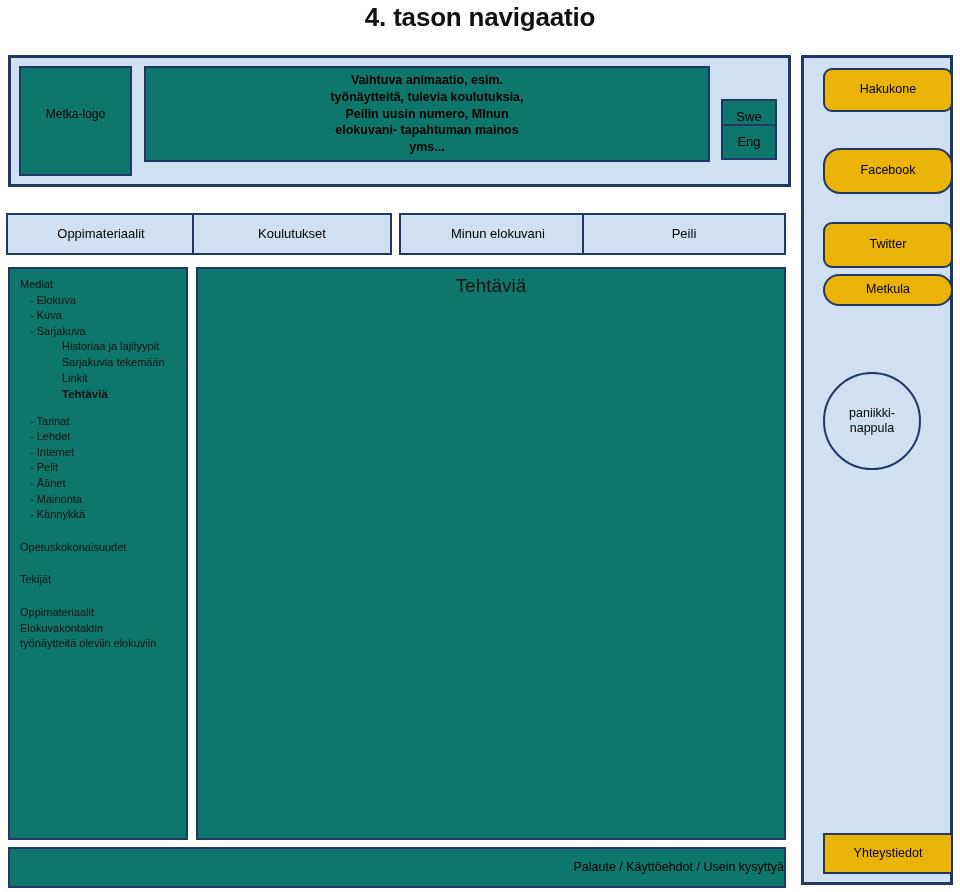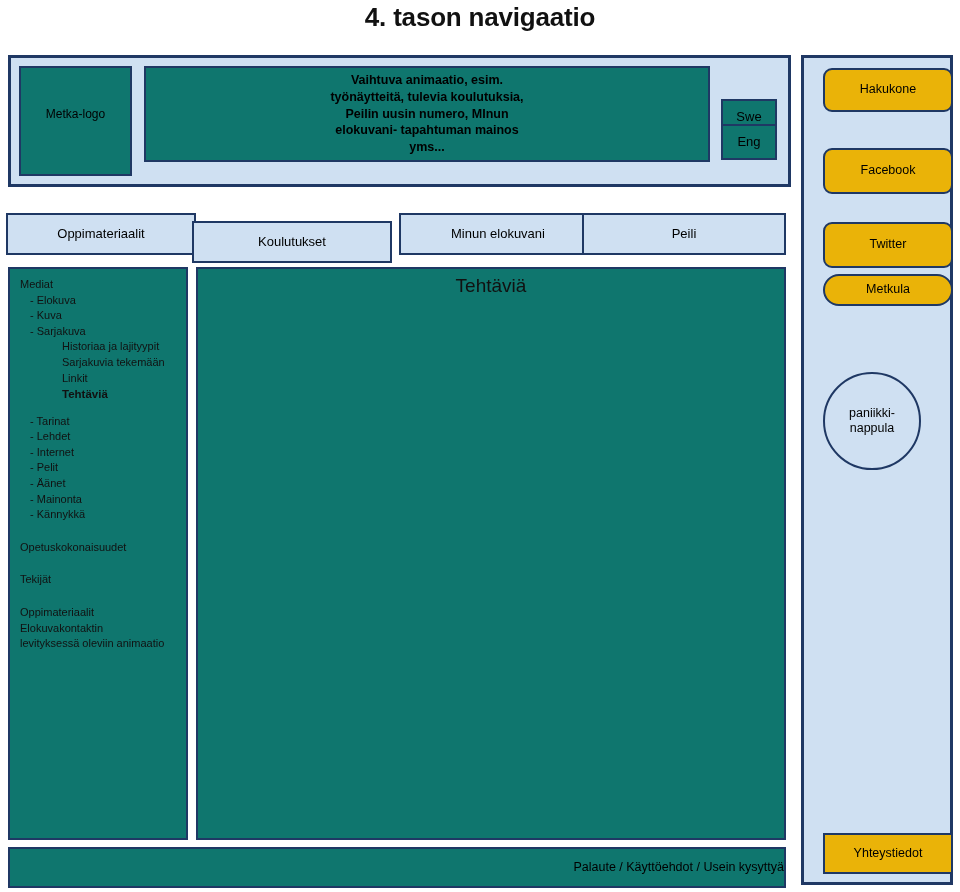--- a/index.html
+++ b/index.html
@@ -87,21 +87,21 @@
   .rail-btn {
     position: absolute;
     background: #eab308;
     border: 2px solid #1f3864;
     border-radius: 9px;
     box-sizing: border-box;
     font-size: 12.5px;
     margin-left: 11px;
   }
   #rail-hakukone { left: 812px; top: 68px;  width: 130px; height: 44px; }
-  #rail-facebook { left: 812px; top: 148px; width: 130px; height: 46px; }
+  #rail-facebook { left: 812px; top: 148px; width: 130px; height: 46px; border-radius: 17px; }
   #rail-twitter  { left: 812px; top: 222px; width: 130px; height: 46px; }
   #rail-metkula  { left: 812px; top: 274px; width: 130px; height: 32px; border-radius: 23px; }
   #rail-panic {
     position: absolute;
     left: 823px; top: 372px; width: 98px; height: 98px;
     background: #cfe0f2;
     border: 2px solid #1f3864;
     border-radius: 50%;
     box-sizing: border-box;
     font-size: 12.5px;
@@ -122,21 +122,21 @@
   .nav-tab {
     position: absolute;
     top: 0;
     height: 42px;
     background: #cfe0f2;
     border: 2px solid #1f3864;
     box-sizing: border-box;
     font-size: 13px;
   }
   #tab-oppimateriaalit { left: 0px;   width: 190px; }
-  #tab-koulutukset     { left: 186px; width: 200px; margin-top: 8px; }
+  #tab-koulutukset     { left: 186px; width: 200px; }
   #tab-minun-elokuvani { left: 393px; width: 198px; }
   #tab-peili           { left: 576px; width: 204px; }
 
   
   #side-menu {
     left: 8px; top: 267px; width: 180px; height: 573px;
     font-size: 11px;
     line-height: 1.42;
     padding: 8px 0 0 10px;
     color: #111111;
@@ -249,21 +249,21 @@
   <div class="lvl2">- Äänet</div>
   <div class="lvl2">- Mainonta</div>
   <div class="lvl2">- Kännykkä</div>
   <div class="gap-lg"></div>
   <div class="lvl1">Opetuskokonaisuudet</div>
   <div class="gap-lg"></div>
   <div class="lvl1">Tekijät</div>
   <div class="gap-lg"></div>
   <div class="lvl1">Oppimateriaalit</div>
   <div class="lvl1">Elokuvakontaktin</div>
-  <div class="lvl1">levityksessä oleviin animaatio</div>
+  <div class="lvl1">työnäytteitä oleviin elokuviin</div>
 </div>
 
 <div class="box" id="main-content"></div>
 <div id="main-heading">Tehtäviä</div>
 
 <div class="box centered" id="footer-bar">
   <span>Palaute / Käyttöehdot / Usein kysyttyä</span>
 </div>
 
 </body></html>

